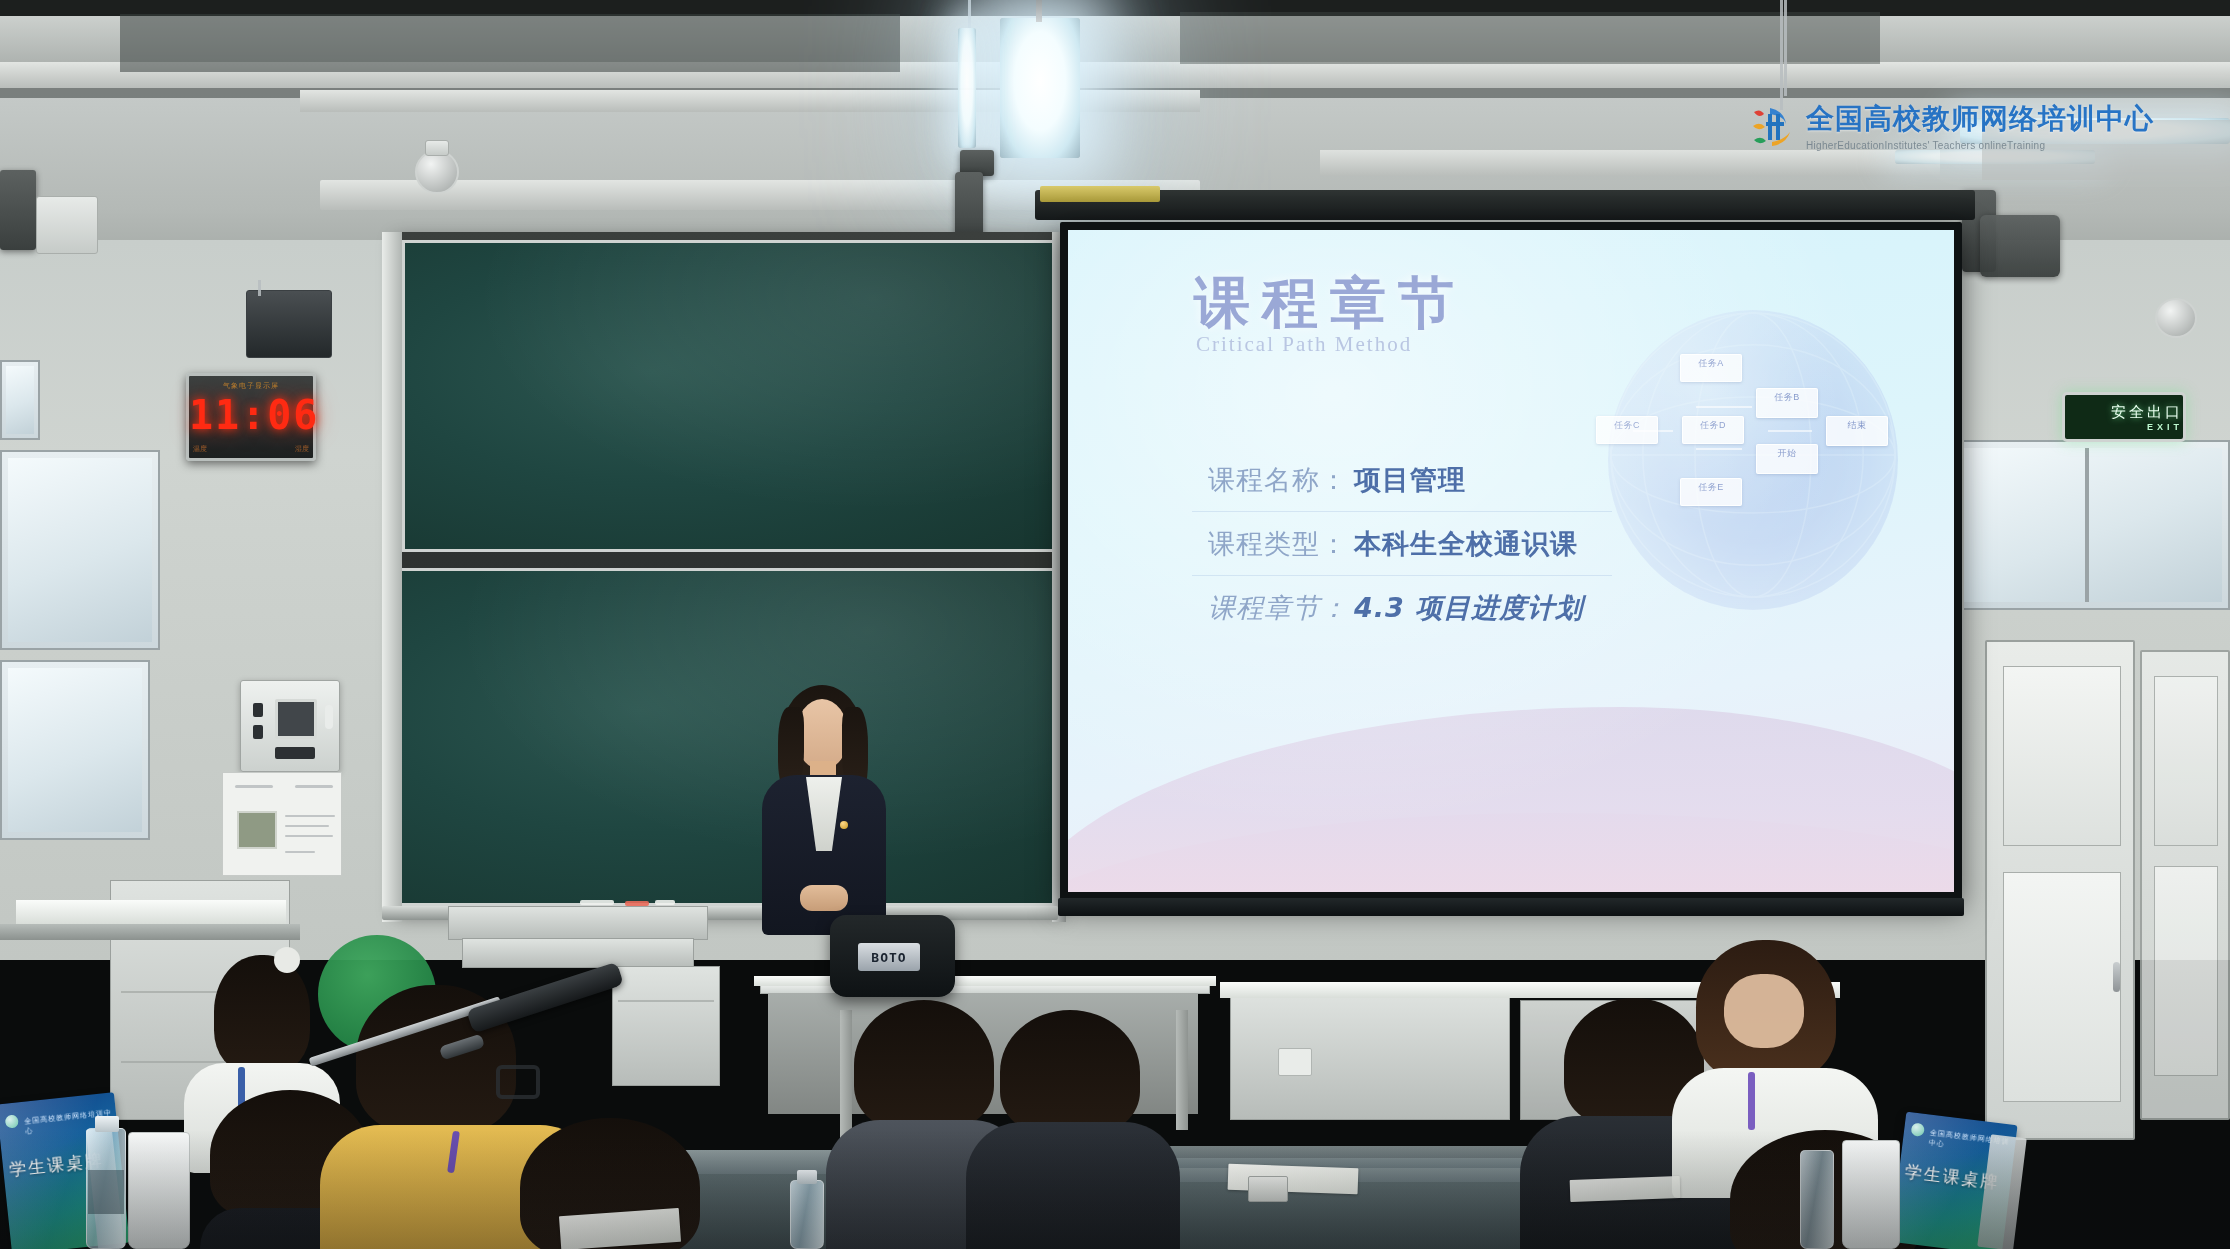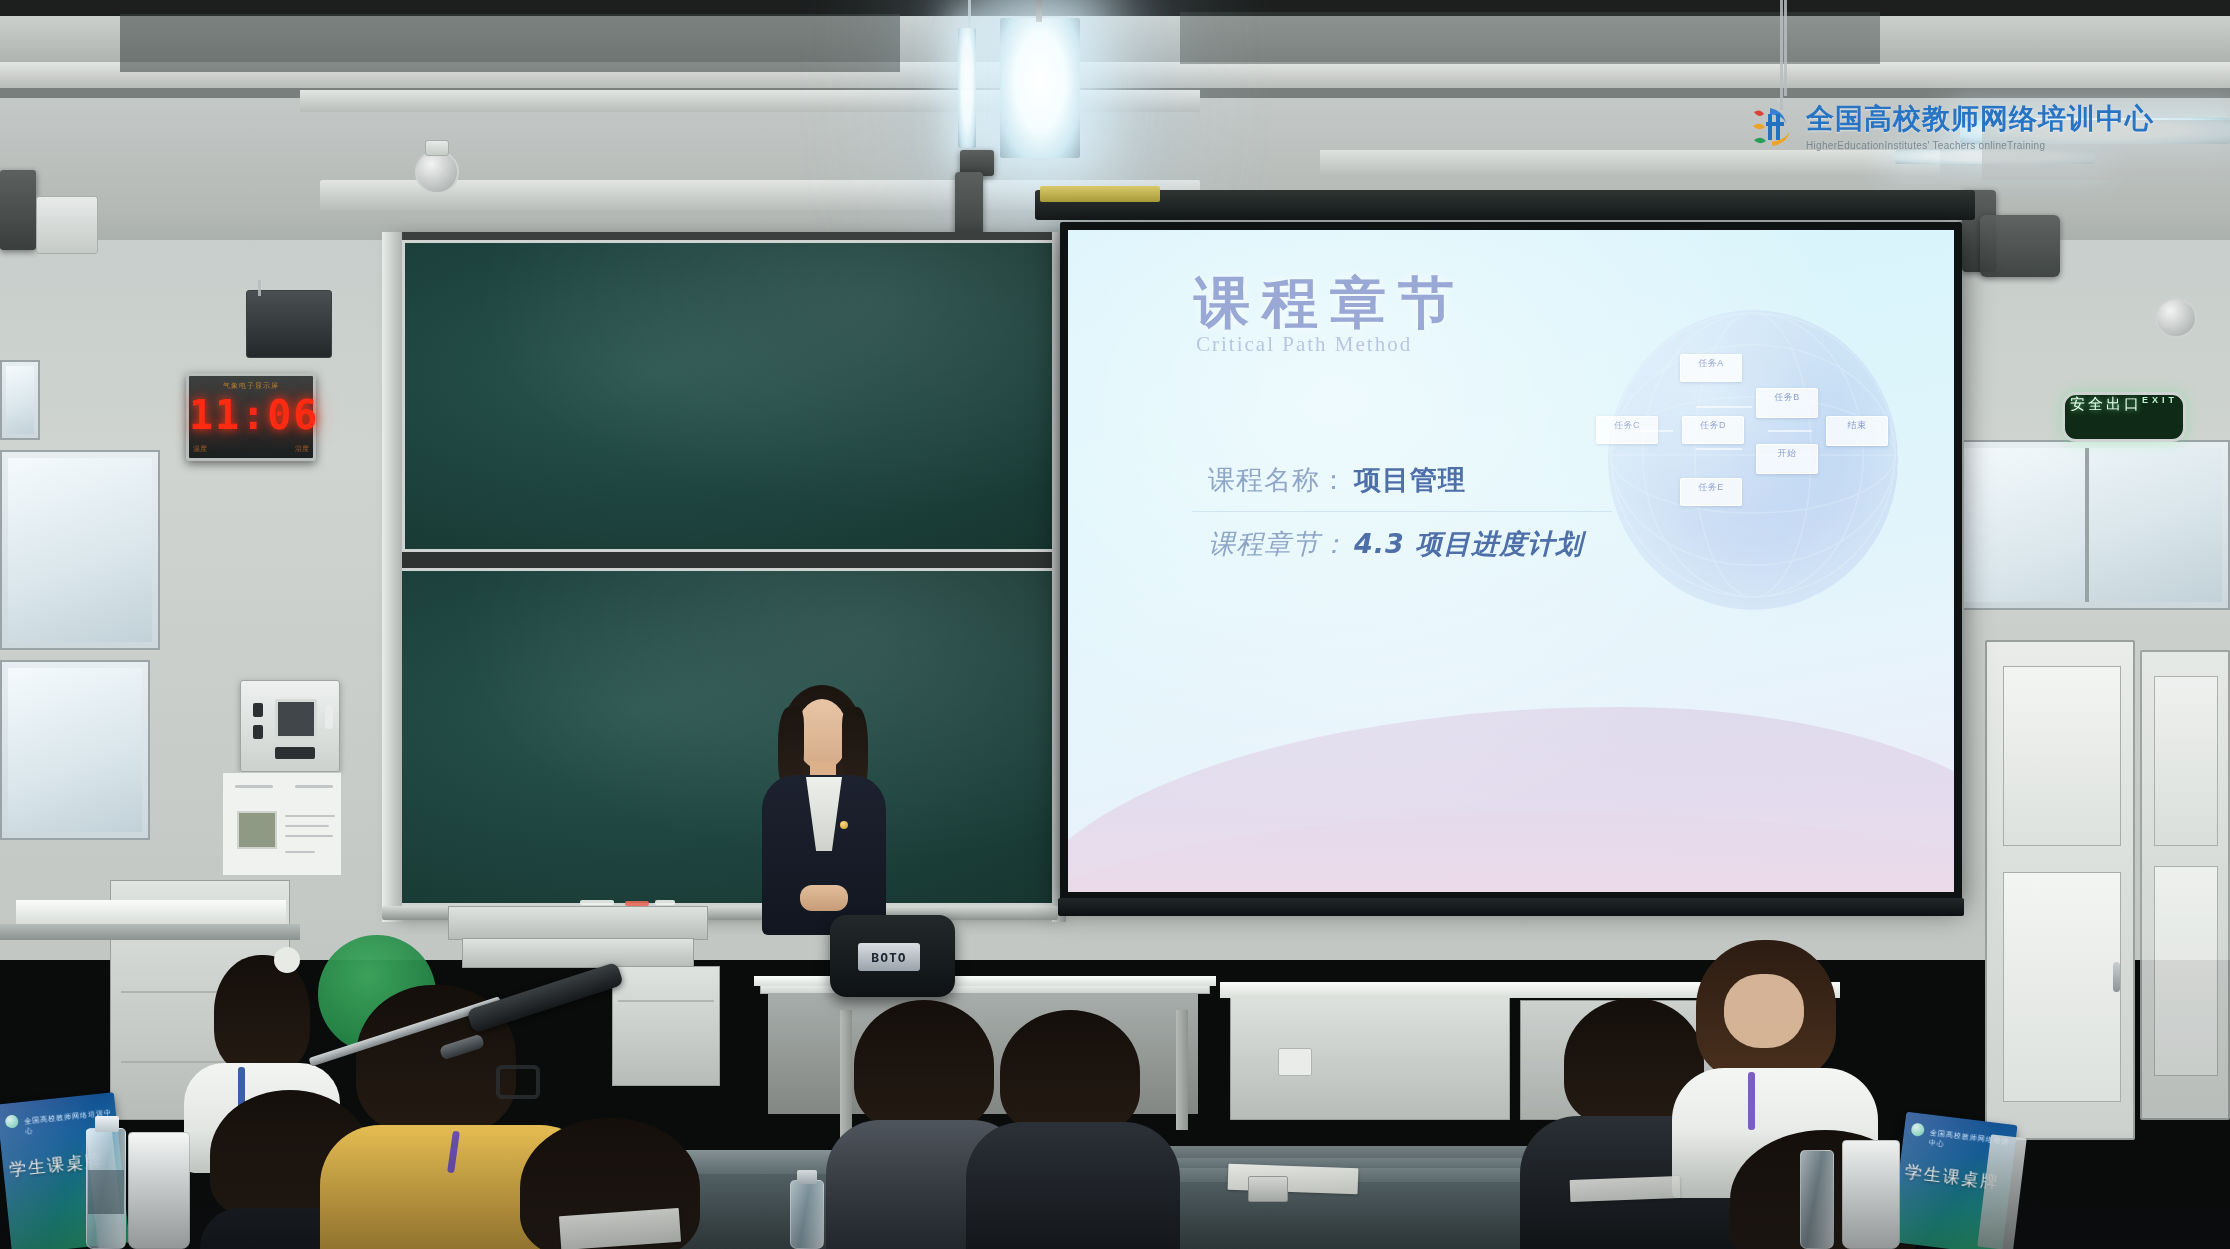--- a/index.html
+++ b/index.html
@@ -102,21 +102,21 @@
     font-size:7px;color:#d08a2a;letter-spacing:1px;opacity:.85;}
   .clock-time{position:absolute;left:0;right:0;top:16px;text-align:center;
     font-family:"DejaVu Sans Mono","Liberation Mono",monospace;font-weight:700;
     font-size:40px;color:#ff2a12;letter-spacing:2px;
     text-shadow:0 0 10px rgba(255,50,20,.95),0 0 22px rgba(255,40,10,.6);}
   .clock-foot{position:absolute;bottom:4px;left:4px;right:4px;
     display:flex;justify-content:space-between;font-size:7px;color:#c06a2a;opacity:.8;}
 
   
   .exit-sign{position:absolute;background:#0f2a16;border:3px solid #cfd3d1;
-    border-radius:14px;display:flex;align-items:flex-start;
+    border-radius:5px;display:flex;flex-direction:column;align-items:flex-end;
     justify-content:center;box-shadow:0 0 14px rgba(90,230,120,.35);}
   .exit-cn{font-size:15px;color:#eafff0;letter-spacing:3px;
     font-family:"DejaVu Sans","Liberation Sans",sans-serif;
     text-shadow:0 0 6px rgba(120,255,160,.8);}
   .exit-en{font-size:9px;color:#bdf8cf;letter-spacing:4px;font-weight:700;}
 
   
   .door{position:absolute;background:linear-gradient(180deg,#e9ece9,#ccd1ce);
     border:2px solid #9aa09d;border-radius:2px;}
   .door-panel{position:absolute;background:linear-gradient(180deg,#f3f5f3,#dde1de);
@@ -364,20 +364,24 @@
 
       <div class="slide-title" style="left:126px;top:36px;">课程章节</div>
       <div class="slide-sub" style="left:128px;top:102px;">Critical Path Method</div>
 
       <div class="info-rows" style="left:124px;top:218px;width:420px;">
         <div class="info-row">
           <span class="info-label">课程名称：</span>
           <span class="info-value">项目管理</span>
         </div>
         <div class="info-row">
+          <span class="info-label">课程类型：</span>
+          <span class="info-value">本科生全校通识课</span>
+        </div>
+        <div class="info-row">
           <span class="info-label">课程章节：</span>
           <span class="info-value">4.3  项目进度计划</span>
         </div>
       </div>
     </div>
   </div>
 
   <div style="position:absolute;left:1058px;top:898px;width:906px;height:18px;
               background:linear-gradient(180deg,#22282a,#0c1012);border-radius:2px;"></div>
 

